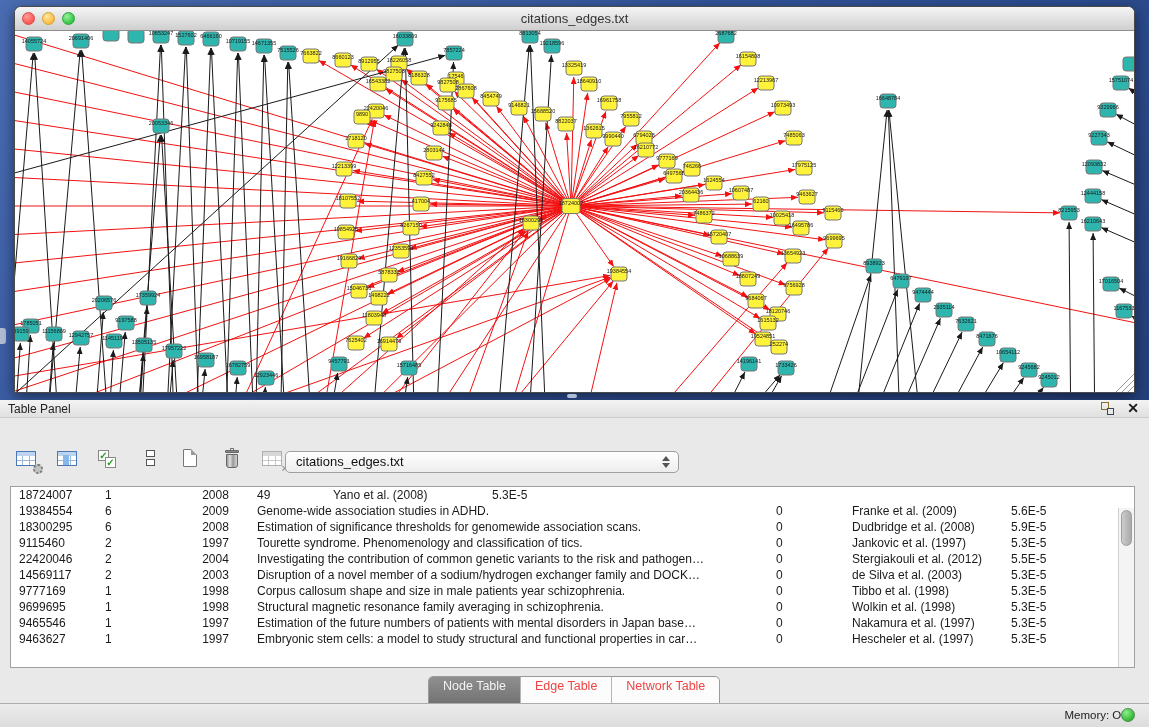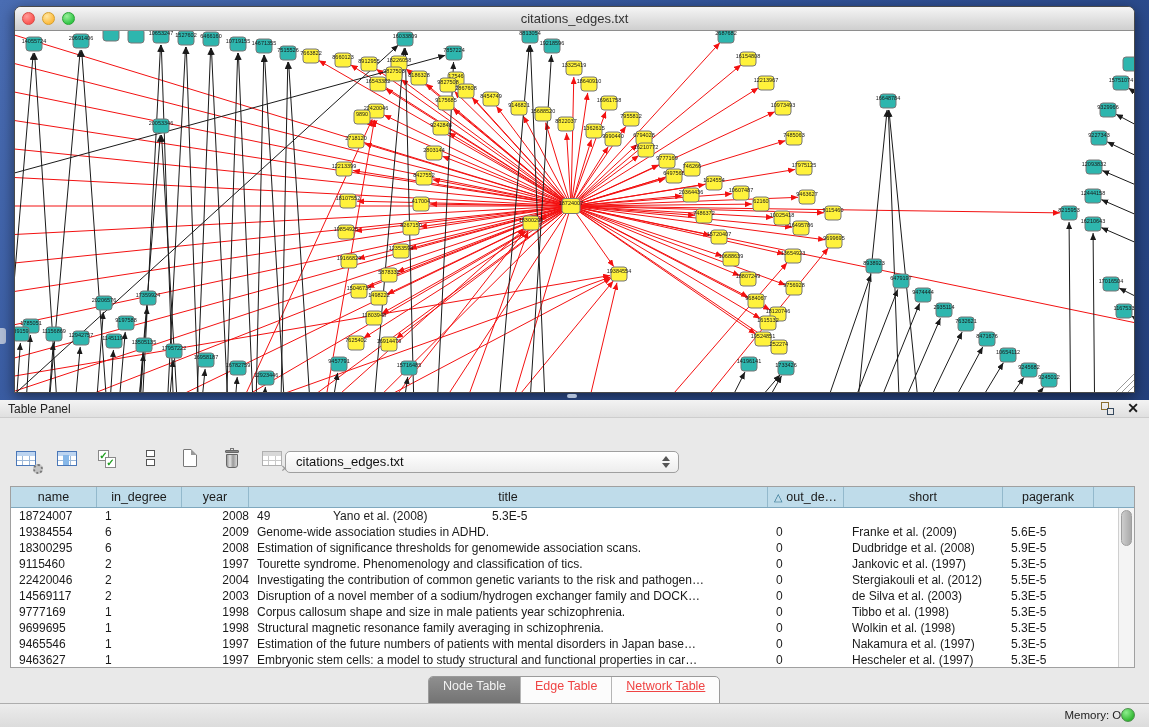--- a/index.html
+++ b/index.html
@@ -81,30 +81,30 @@
 
   .table-wrap { position:absolute; left:10px; top:86px; width:1125px; height:182px;
     background:#fff; border:1px solid #a0a0a0; overflow:hidden; }
   .thead { display:flex; height:21px; background:#bfdcea; border-bottom:1px solid #7fa8be;
     font-size:12.5px; color:#1a1a1a; }
   .th { display:flex; align-items:center; justify-content:center; border-right:1px solid #93b9cc; height:100%; }
   .sort-tri { color:#2a6e8c; margin-right:4px; font-size:11px; }
   .trow { display:flex; height:16px; font-size:12px; color:#1a1a1a; background:#fff; }
   .td { overflow:hidden; white-space:nowrap; line-height:16px; }
   .w0{width:86px} .w1{width:85px} .w2{width:67px} .w3{width:519px} .w4{width:76px} .w5{width:159px} .w6{width:91px}
-  .pl{padding-left:8px} .ctr{text-align:right}
+  .pl{padding-left:8px} .ctr{text-align:center}
   .vscroll { position:absolute; right:0; top:21px; bottom:0; width:16px; background:#f4f4f4; border-left:1px solid #cfcfcf; }
   .vthumb { position:absolute; right:2px; top:2px; width:11px; height:36px; border-radius:6px;
     background:linear-gradient(90deg,#cdcdcd,#a9a9a9); border:1px solid #9e9e9e; }
 
   .seg-tabs { position:absolute; left:428px; top:276px; height:32px; display:flex;
     border:1px solid #9a9a9a; border-radius:5px; overflow:hidden; background:#fcfcfc;
     font-size:12.5px; }
   .seg { padding:0 14px; line-height:19px; color:#ef4444; border-right:1px solid #b5b5b5; }
-  .seg:last-child { border-right:none;text-decoration:underline; }
+  .seg:last-child { border-right:none; }
   .seg.sel { background:linear-gradient(#8f8f8f,#6f6f6f); color:#f3f3f3; }
 
   .statusbar { position:absolute; left:0; bottom:0; width:1149px; height:24px;
     background:linear-gradient(#ececec,#dcdcdc); border-top:1px solid #adadad; }
   .mem { position:absolute; right:20px; top:5px; font-size:11.5px; color:#222; }
   .memdot { position:absolute; right:14px; top:4px; width:14px; height:14px; border-radius:50%;
     background:radial-gradient(circle at 35% 30%, #8dee8d, #2eb52e 75%); border:1px solid #4e8f4e; }
 </style>
 </head>
 <body>
@@ -863,44 +863,20 @@
 
   <div class="dropdown">
     <span>citations_edges.txt</span>
     <span class="arrows">
         <span class="arr-up"></span>
         <span class="arr-dn"></span>
       </span>
   </div>
 
   <div class="table-wrap">
-    <div class="thead">
-      <div class="th w0">
-          <span>name</span>
-        </div>
-      <div class="th w1">
-          <span>in_degree</span>
-        </div>
-      <div class="th w2">
-          <span>year</span>
-        </div>
-      <div class="th w3">
-          <span>title</span>
-        </div>
-      <div class="th w4">
-          <span class="sort-tri">△</span>
-          <span>out_de…</span>
-        </div>
-      <div class="th w5">
-          <span>short</span>
-        </div>
-      <div class="th w6">
-          <span>pagerank</span>
-        </div>
-    </div>
     <div id="rows">
         <div class="trow">
           <div class="td w0 pl">18724007</div>
           <div class="td w1 pl">1</div>
           <div class="td w2 ctr">2008</div>
           <div class="td w4 pl">49</div>
           <div class="td w5 pl">Yano et al. (2008)</div>
           <div class="td w6 pl">5.3E-5</div>
         </div>
         <div class="trow">

